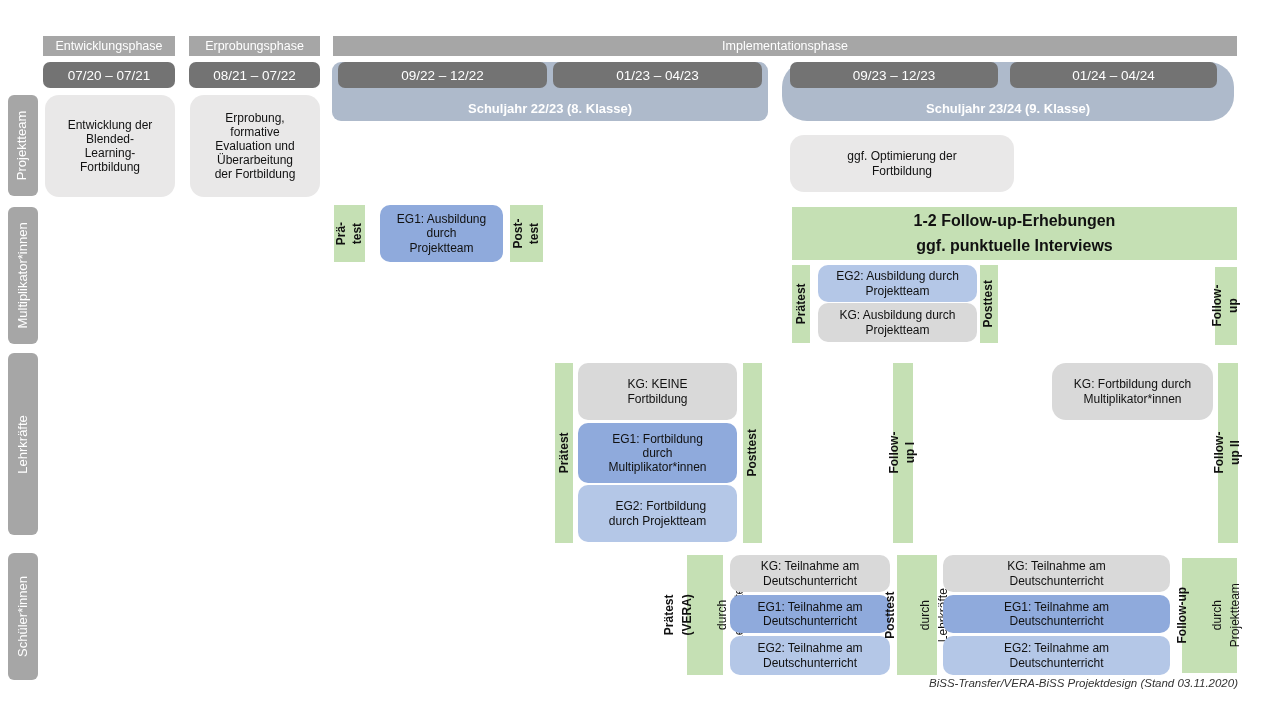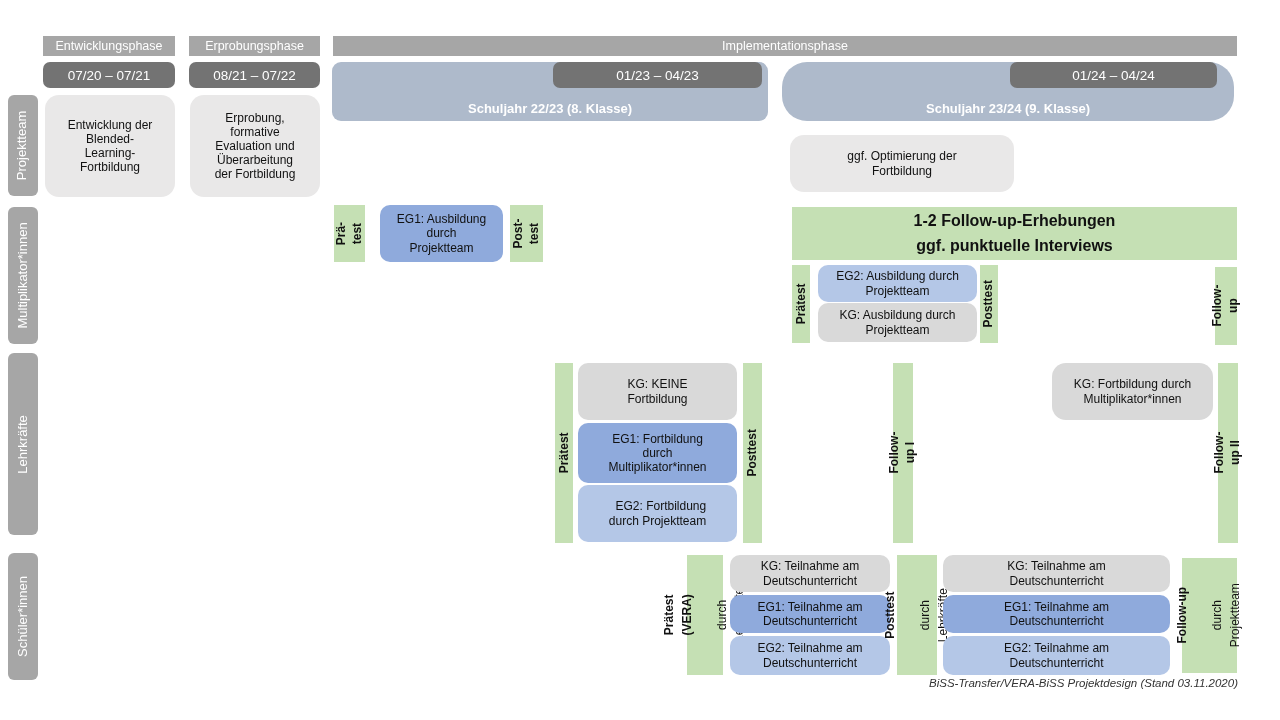--- a/index.html
+++ b/index.html
@@ -42,21 +42,23 @@
 
   <div class="abs phase" style="left:43px;top:36px;width:132px;height:20px;">Entwicklungsphase</div>
   <div class="abs phase" style="left:189px;top:36px;width:131px;height:20px;">Erprobungsphase</div>
   <div class="abs phase" style="left:333px;top:36px;width:904px;height:20px;">Implementationsphase</div>
 
   <div class="abs yearbar" style="left:332px;top:62px;width:436px;height:59px;">Schuljahr 22/23 (8. Klasse)</div>
   <div class="abs yearbar" style="left:782px;top:62px;width:452px;height:59px;border-radius:25px;">Schuljahr 23/24 (9. Klasse)</div>
 
   <div class="abs datebar" style="left:43px;top:62px;width:132px;height:26px;">07/20 – 07/21</div>
   <div class="abs datebar" style="left:189px;top:62px;width:131px;height:26px;">08/21 – 07/22</div>
+  <div class="abs datebar" style="left:338px;top:62px;width:209px;height:26px;">09/22 – 12/22</div>
   <div class="abs datebar" style="left:553px;top:62px;width:209px;height:26px;">01/23 – 04/23</div>
+  <div class="abs datebar" style="left:790px;top:62px;width:208px;height:26px;">09/23 – 12/23</div>
   <div class="abs datebar" style="left:1010px;top:62px;width:207px;height:26px;">01/24 – 04/24</div>
 
   <div class="abs rlabel" style="left:8px;top:95px;width:30px;height:101px;">
     <div class="vtext">Projektteam</div>
   </div>
   <div class="abs rlabel" style="left:8px;top:207px;width:30px;height:137px;">
     <div class="vtext">Multiplikator*innen</div>
   </div>
   <div class="abs rlabel" style="left:8px;top:353px;width:30px;height:182px;">
     <div class="vtext">Lehrkräfte</div>

